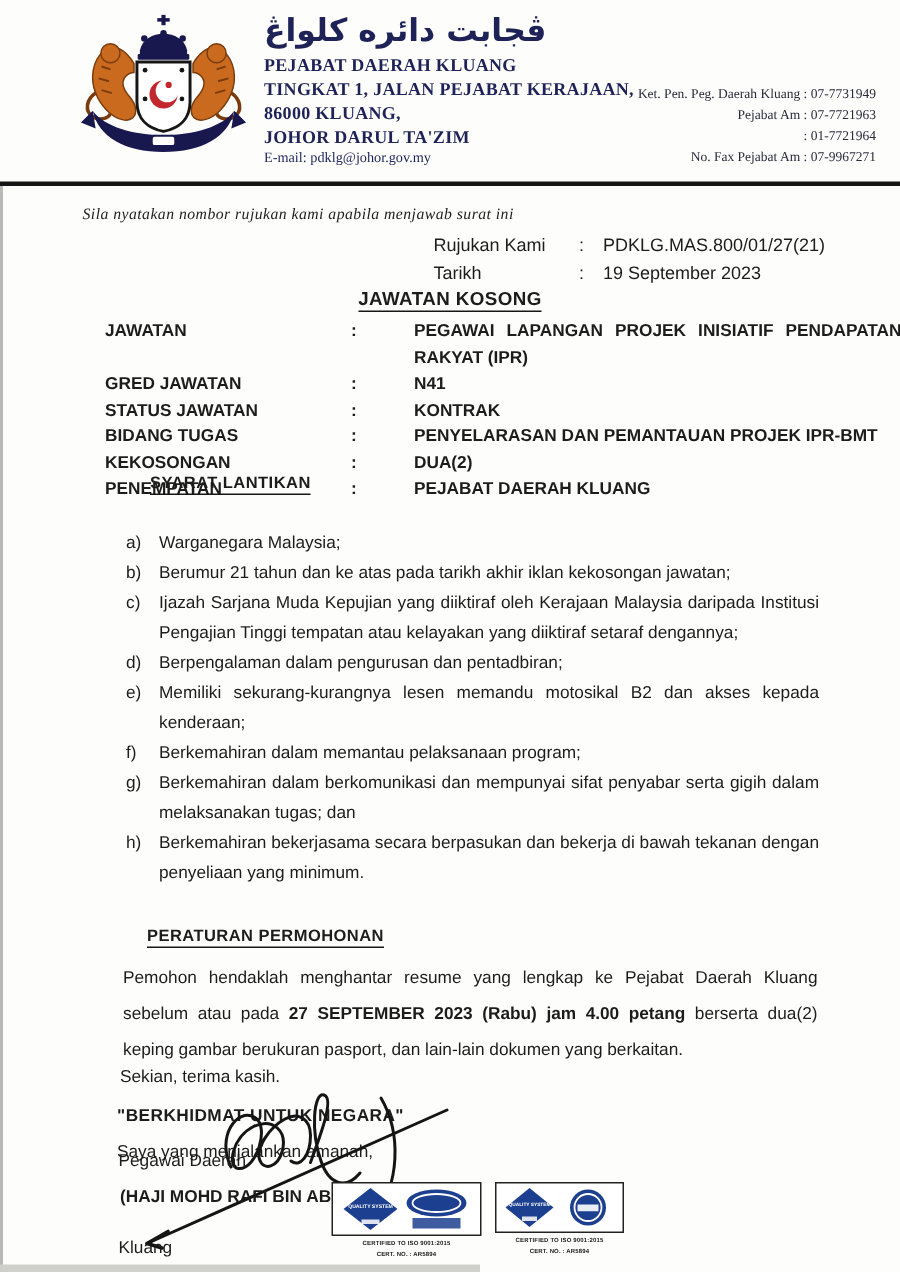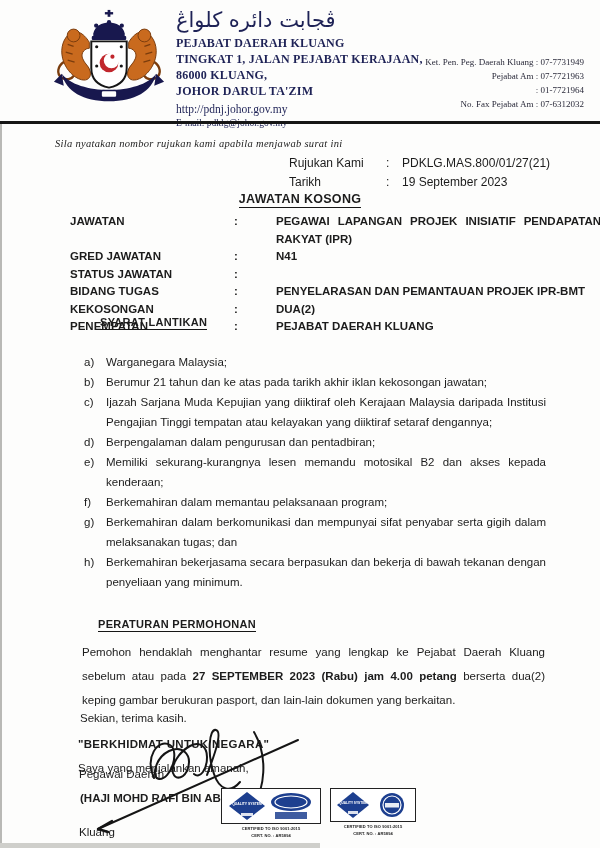--- a/index.html
+++ b/index.html
@@ -6,21 +6,21 @@
   html,body { background:#e9e9e7; }
   body { font-family:"Liberation Sans", sans-serif; }
   .page{
     position:relative; width:600px; height:848px; margin:0 auto;
     background:#fdfdfc; color:#1c1c1c; overflow:hidden;
   }
   
   .crest{ position:absolute; left:50px; top:8px; width:118px; height:112px; }
   .addr{ position:absolute; left:176px; top:8px; color:#1e2256;
          font-family:"Liberation Serif", serif; }
-  .jawi{ font-size:21px; font-weight:normal; direction:rtl; text-align:left;
+  .jawi{ font-size:21px; font-weight:bold; direction:rtl; text-align:left;
          line-height:1.2; margin-bottom:3px; font-family:"DejaVu Sans", sans-serif; }
   .addr .b{ font-size:12px; font-weight:bold; line-height:1.32; letter-spacing:.2px; }
   .addr .web{ font-size:11.5px; line-height:1.4; margin-top:1px; }
   .addr .mail{ font-size:9.5px; line-height:1.4; }
   .phones{ position:absolute; right:16px; top:56px; text-align:right;
            font-family:"Liberation Serif", serif; font-size:9px; color:#2a2a3a;
            line-height:1.55; }
   .phones .row span{ white-space:pre; }
   .hrule{ position:absolute; left:0; top:121px; width:600px; height:3px; background:#161616; }
   .edge-left{ position:absolute; left:0; top:124px; width:2px; height:724px; background:#b9b9b6; }
@@ -130,29 +130,28 @@
       <rect x="52" y="83" width="16" height="7" rx="2" fill="#ffffff" stroke="#18184e" stroke-width="1.4"></rect>
     </g>
   </svg>
 
   <div class="addr">
     <div class="jawi">ڤجابت دائره كلواڠ</div>
     <div class="b">PEJABAT DAERAH KLUANG</div>
     <div class="b">TINGKAT 1, JALAN PEJABAT KERAJAAN,</div>
     <div class="b">86000 KLUANG,</div>
     <div class="b">JOHOR DARUL TA'ZIM</div>
-    <div class="web">http://pdnj.johor.gov.my</div>
     <div class="mail">E-mail: pdklg@johor.gov.my</div>
   </div>
 
   <div class="phones">
     <div class="row"><span>Ket. Pen. Peg. Daerah Kluang</span><span> : </span><span>07-7731949</span></div>
     <div class="row"><span>Pejabat Am</span><span> : </span><span>07-7721963</span></div>
     <div class="row"><span></span><span> : </span><span>01-7721964</span></div>
-    <div class="row"><span>No. Fax Pejabat Am</span><span> : </span><span>07-6312032</span></div>
+    <div class="row"><span>No. Fax Pejabat Am</span><span> : </span><span>07-9967271</span></div>
   </div>
 
   <div class="hrule"></div>
   <div class="edge-left"></div>
   <div class="edge-bottom"></div>
 
   <div class="refnote">Sila nyatakan nombor rujukan kami apabila menjawab surat ini</div>
   <div class="reftab">
     <div class="r">
       <span>Rujukan Kami</span>
@@ -177,20 +176,21 @@
       <span class="v">PEGAWAI LAPANGAN PROJEK INISIATIF PENDAPATAN RAKYAT (IPR)</span>
     </div>
     <div class="r">
       <span class="l">GRED JAWATAN</span>
       <span>:</span>
       <span class="v">N41</span>
     </div>
     <div class="r">
       <span class="l">STATUS JAWATAN</span>
       <span>:</span>
+      <span class="v">KONTRAK</span>
     </div>
     <div class="r">
       <span class="l">BIDANG TUGAS</span>
       <span>:</span>
       <span class="v">PENYELARASAN DAN PEMANTAUAN PROJEK IPR-BMT</span>
     </div>
     <div class="r">
       <span class="l">KEKOSONGAN</span>
       <span>:</span>
       <span class="v">DUA(2)</span>

